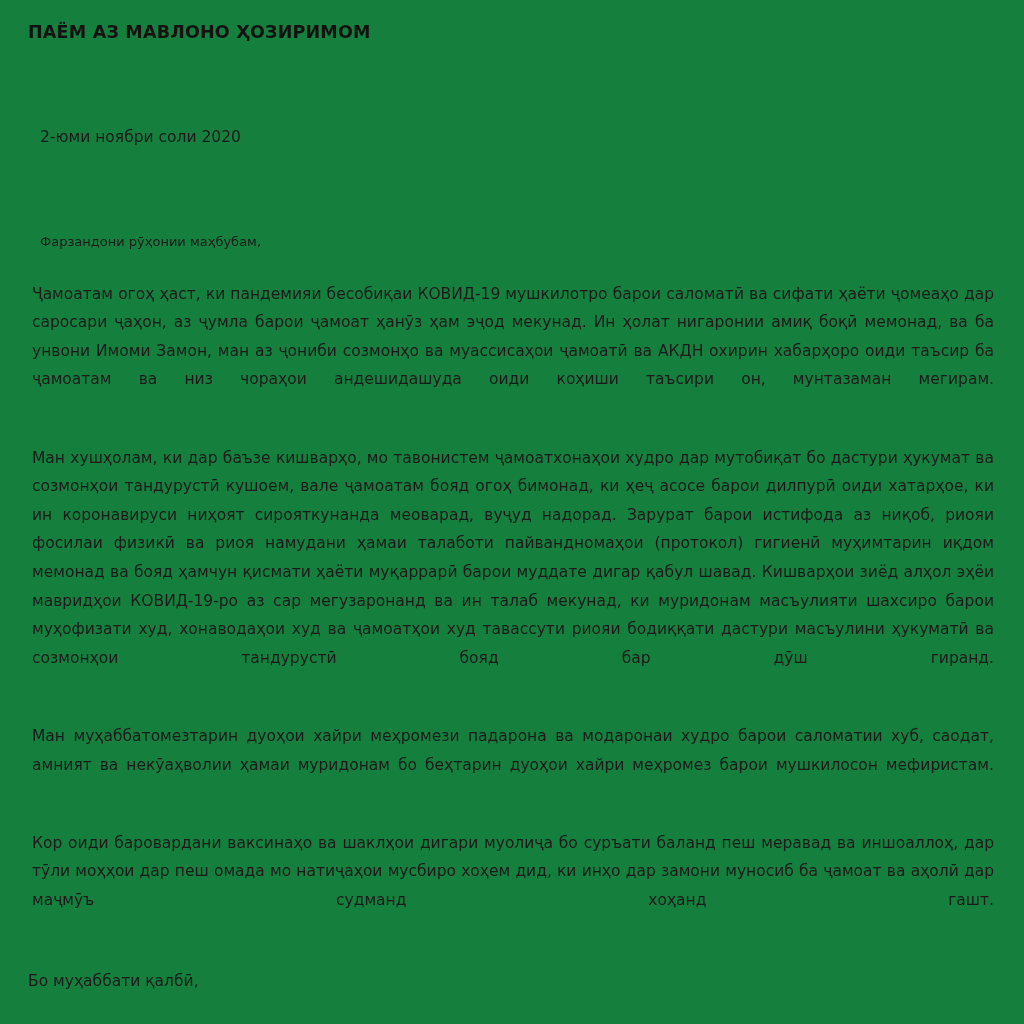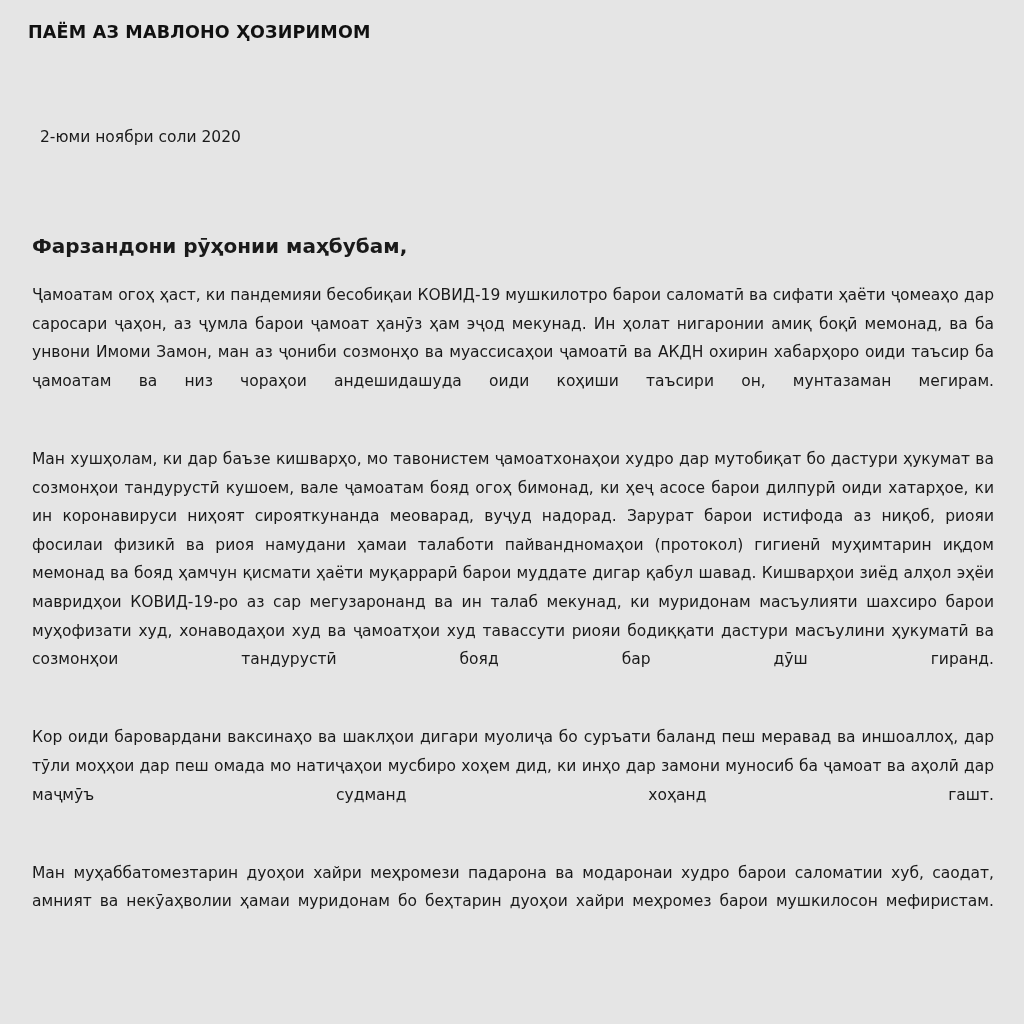--- a/index.html
+++ b/index.html
@@ -16,21 +16,21 @@
     color: #141414;
     -webkit-font-smoothing: antialiased;
   }
 
   .page {
     position: relative;
     width: 1024px;
     height: 1024px;
     box-sizing: border-box;
     padding: 0;
-    background: #e5e5e5;
+    background: #15803d;
   }
 
   .content {
     position: absolute;
     left: 28px;
     top: 0;
     width: 970px;
   }
 
   .doc-title {
@@ -46,26 +46,25 @@
   .doc-date {
     font-size: 15.5px;
     font-weight: normal;
     line-height: 1.3;
     margin: 12px;
     padding-top: 72px;
     color: #1a1a1a;
   }
 
   .salutation {
-    font-size: 20px;
+    font-size: 13px;
     line-height: 1.35;
-    margin: 4px;
+    margin: 12px;
     padding-top: 74px;
     color: #1a1a1a;
-    font-weight: bold;
   }
 
   .body-par {
     font-size: 15.5px;
     line-height: 28.6px;
     margin: 4px;
     padding-top: 17px;
     text-align: justify;
     text-justify: inter-word;
     color: #1a1a1a;
@@ -104,20 +103,21 @@
     <h1 class="doc-title">ПАЁМ АЗ МАВЛОНО ҲОЗИРИМОМ</h1>
 
     <p class="doc-date">2-юми ноябри соли 2020</p>
 
     <p class="salutation">Фарзандони рӯҳонии маҳбубам,</p>
 
     <p class="body-par">Ҷамоатам огоҳ ҳаст, ки пандемияи бесобиқаи КОВИД-19 мушкилотро барои саломатӣ ва сифати ҳаёти ҷомеаҳо дар саросари ҷаҳон, аз ҷумла барои ҷамоат ҳанӯз ҳам эҷод мекунад.  Ин ҳолат нигаронии амиқ боқӣ мемонад, ва ба унвони Имоми Замон, ман аз ҷониби созмонҳо ва муассисаҳои ҷамоатӣ ва АКДН охирин хабарҳоро оиди таъсир ба ҷамоатам ва низ чораҳои андешидашуда оиди коҳиши таъсири он, мунтазаман мегирам.</p>
 
     <p class="body-par">Ман хушҳолам, ки дар баъзе кишварҳо, мо тавонистем ҷамоатхонаҳои худро дар мутобиқат бо дастури ҳукумат ва созмонҳои тандурустӣ кушоем, вале ҷамоатам бояд огоҳ бимонад, ки ҳеҷ асосе барои дилпурӣ оиди хатарҳое, ки ин коронавируси ниҳоят сирояткунанда меоварад, вуҷуд надорад. Зарурат барои истифода аз ниқоб, риояи фосилаи физикӣ ва риоя намудани ҳамаи талаботи пайвандномаҳои (протокол) гигиенӣ муҳимтарин иқдом мемонад ва бояд ҳамчун қисмати ҳаёти муқаррарӣ барои муддате дигар қабул шавад.  Кишварҳои зиёд алҳол эҳёи мавридҳои КОВИД-19-ро аз сар мегузаронанд ва ин талаб мекунад, ки муридонам масъулияти шахсиро барои муҳофизати худ, хонаводаҳои худ ва ҷамоатҳои худ тавассути риояи бодиққати дастури масъулини ҳукуматӣ ва созмонҳои тандурустӣ бояд бар дӯш гиранд.</p>
 
+    <p class="body-par">Ман муҳаббатомезтарин дуоҳои хайри меҳромези падарона ва модаронаи худро барои саломатии хуб, саодат, амният ва некӯаҳволии ҳамаи муридонам бо беҳтарин дуоҳои хайри меҳромез барои мушкилосон мефиристам.</p>
+
     <p class="body-par">Кор оиди баровардани ваксинаҳо ва шаклҳои дигари муолиҷа бо суръати баланд пеш меравад ва иншоаллоҳ, дар тӯли моҳҳои дар пеш омада мо натиҷаҳои мусбиро хоҳем дид, ки инҳо дар замони муносиб ба ҷамоат ва аҳолӣ дар маҷмӯъ судманд хоҳанд гашт.</p>
 
-    <p class="body-par">Ман муҳаббатомезтарин дуоҳои хайри меҳромези падарона ва модаронаи худро барои саломатии хуб, саодат, амният ва некӯаҳволии ҳамаи муридонам бо беҳтарин дуоҳои хайри меҳромез барои мушкилосон мефиристам.</p>
-
+    <p class="closing">Бо муҳаббати қалбӣ,</p>
 
 
   </div>
 </div>
 
 </body></html>

